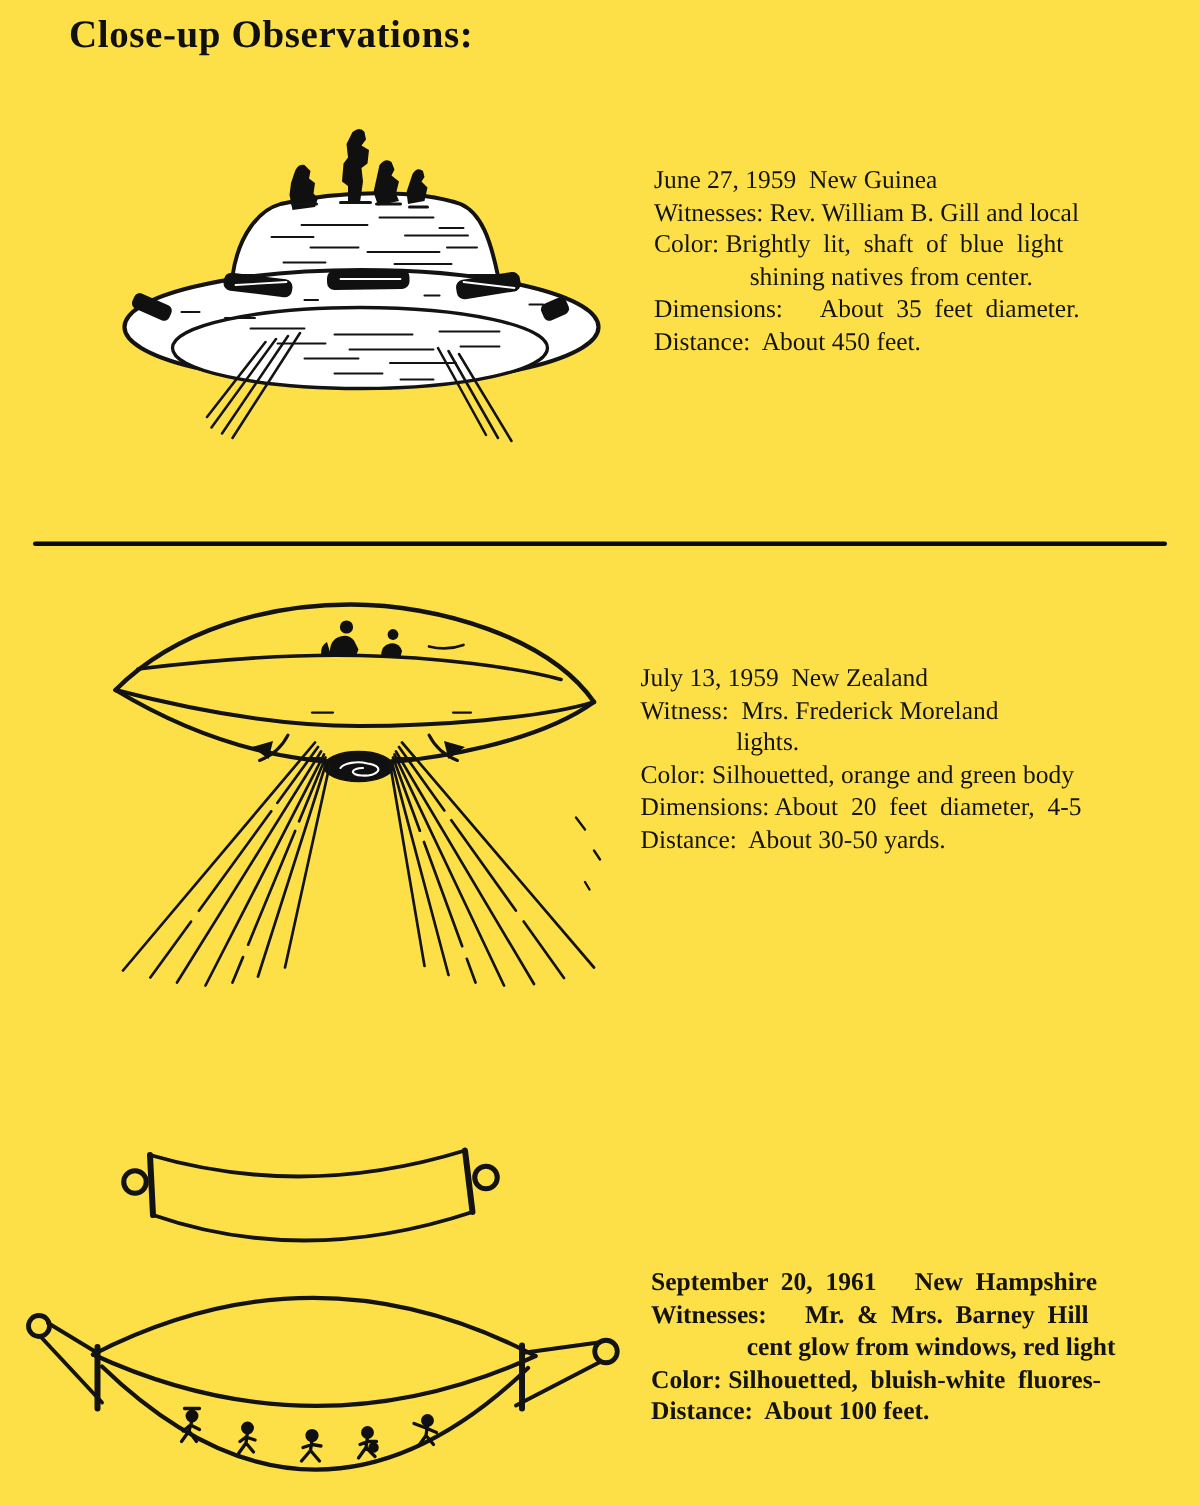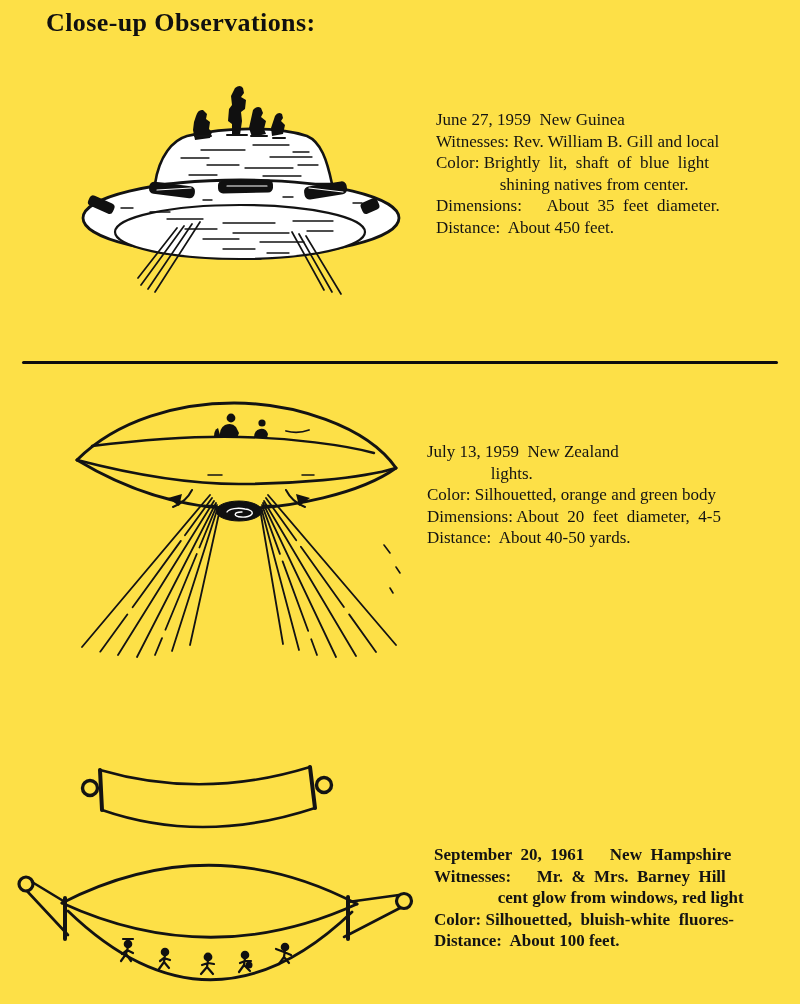--- a/index.html
+++ b/index.html
@@ -104,24 +104,25 @@
         <path stroke-width="1.8" stroke-dasharray="46 7 82 9" d="M172,103 L60,257 M177,110 L115,260"></path>
         <path stroke-width="1.8" d="M228,100 L356,250 M224,106 L316,261 M223,108 L296,262 M221,112 L259,255 M220,114 L243,249"></path>
         <path stroke-width="1.8" stroke-dasharray="52 8 74 9" d="M226,103 L336,257 M222,110 L277,260"></path>
         <path stroke-width="1.6" d="M344,150 l6,8 M356,172 l4,6 M350,193 l3,5"></path>
       </g>
     </svg>
   </div>
 
   <div class="obs" style="left:412px;top:441px;">
     <div class="ln">July 13, 1959  New Zealand</div>
+    <div class="ln">Witness:  Mrs. Frederick Moreland</div>
     <div class="ln">               lights.</div>
     <div class="ln">Color: Silhouetted, orange and green body</div>
     <div class="ln">Dimensions: About  20  feet  diameter,  4-5</div>
-    <div class="ln">Distance:  About 40-50 yards.</div>
+    <div class="ln">Distance:  About 30-50 yards.</div>
   </div>
 
   <div class="illus" style="left:12px;top:755px;">
     <svg width="405" height="235" viewBox="0 0 405 235">
       <g stroke="#131313" fill="none" stroke-linecap="round">
 
         <g>
           <path stroke-width="2.6" d="M88,15 Q191,45 298,12"></path>
           <path stroke-width="2.6" d="M90,55 Q191,90 303,53"></path>
           <path stroke-width="4" d="M88,15 L90,55 M298,12 L303,53"></path>

